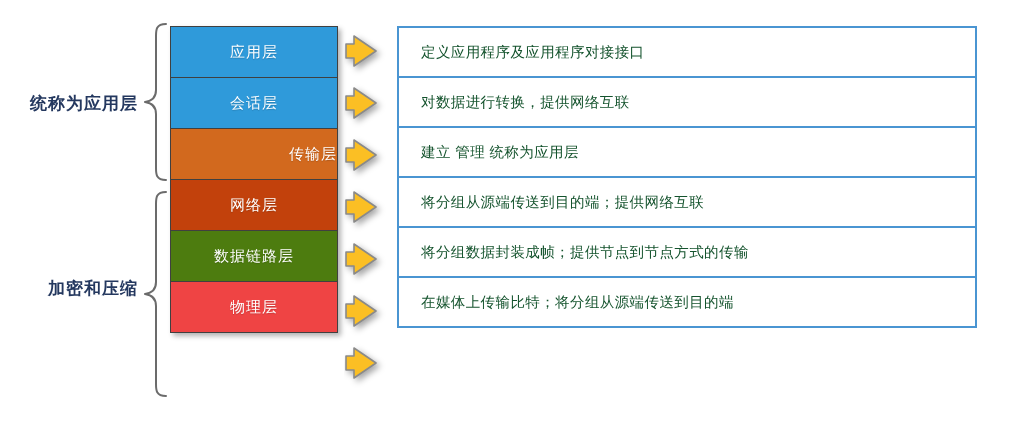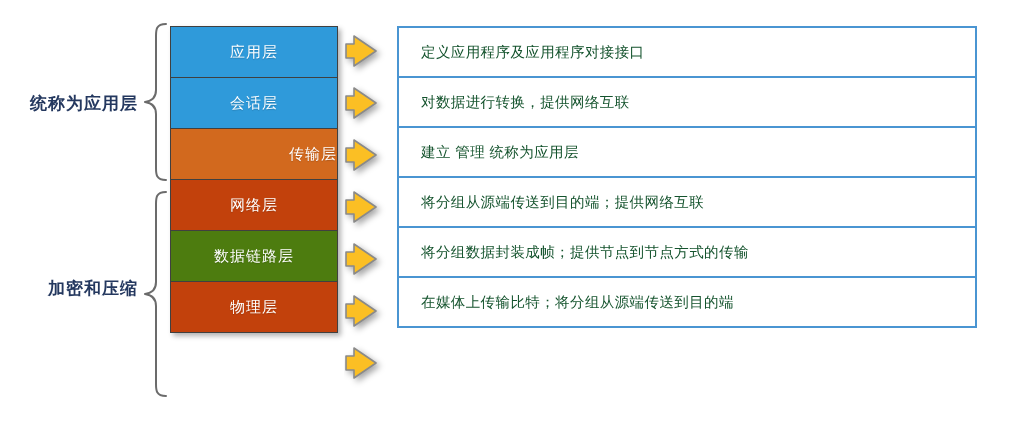--- a/index.html
+++ b/index.html
@@ -155,21 +155,21 @@
     </div>
 
     <div class="layer-block" style="background:#c2410c;">
       <span class="layer-label">网络层</span>
     </div>
 
     <div class="layer-block" style="background:#4d7c0f;">
       <span class="layer-label">数据链路层</span>
     </div>
 
-    <div class="layer-block" style="background:#c2410c;">
+    <div class="layer-block" style="background:#ef4444;">
       <span class="layer-label">物理层</span>
     </div>
 
   </div>
 
   <div class="arrow-row" style="top:26px;">
     <svg width="48" height="52" viewBox="0 0 48 52">
       <g transform="translate(2,8)">
         <path d="M0 10 L8 10 L8 2 L30 17 L8 32 L8 24 L0 24 Z" fill="#fbbf24" stroke="#8a8a8a" stroke-width="1.6" stroke-linejoin="round" style="filter: drop-shadow(3px 3px 3px rgba(0,0,0,0.35));"></path>
       </g>

